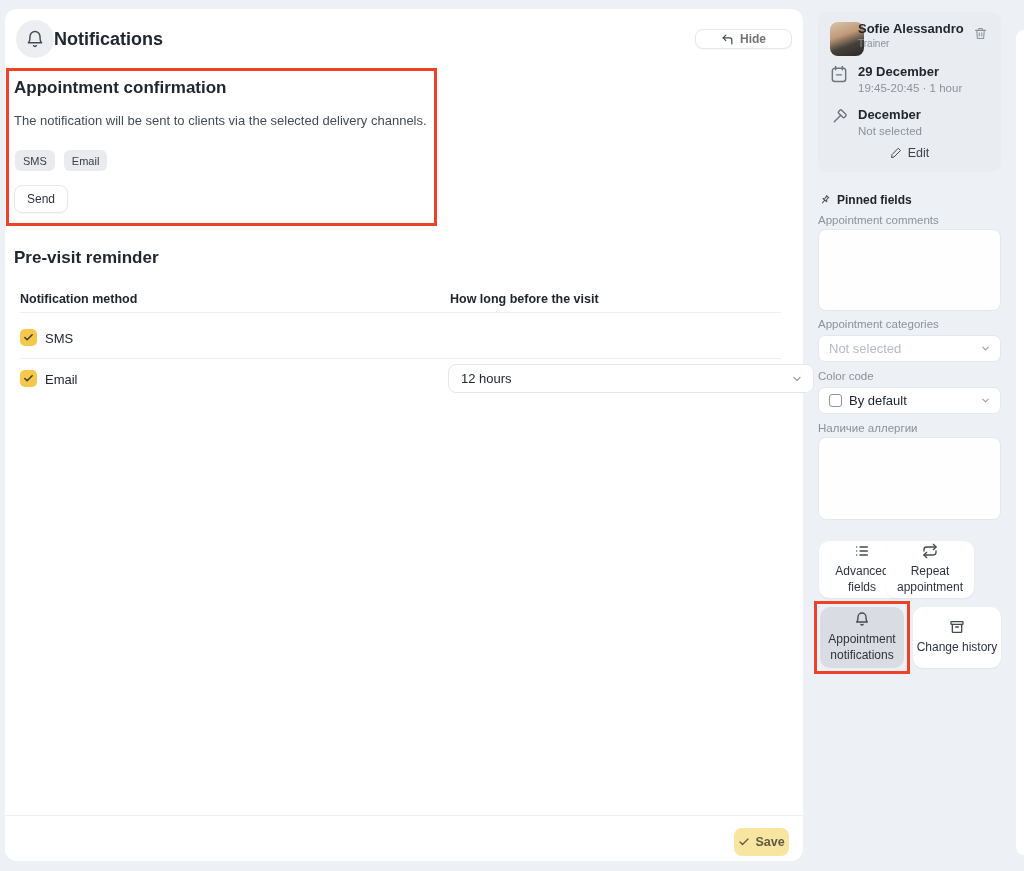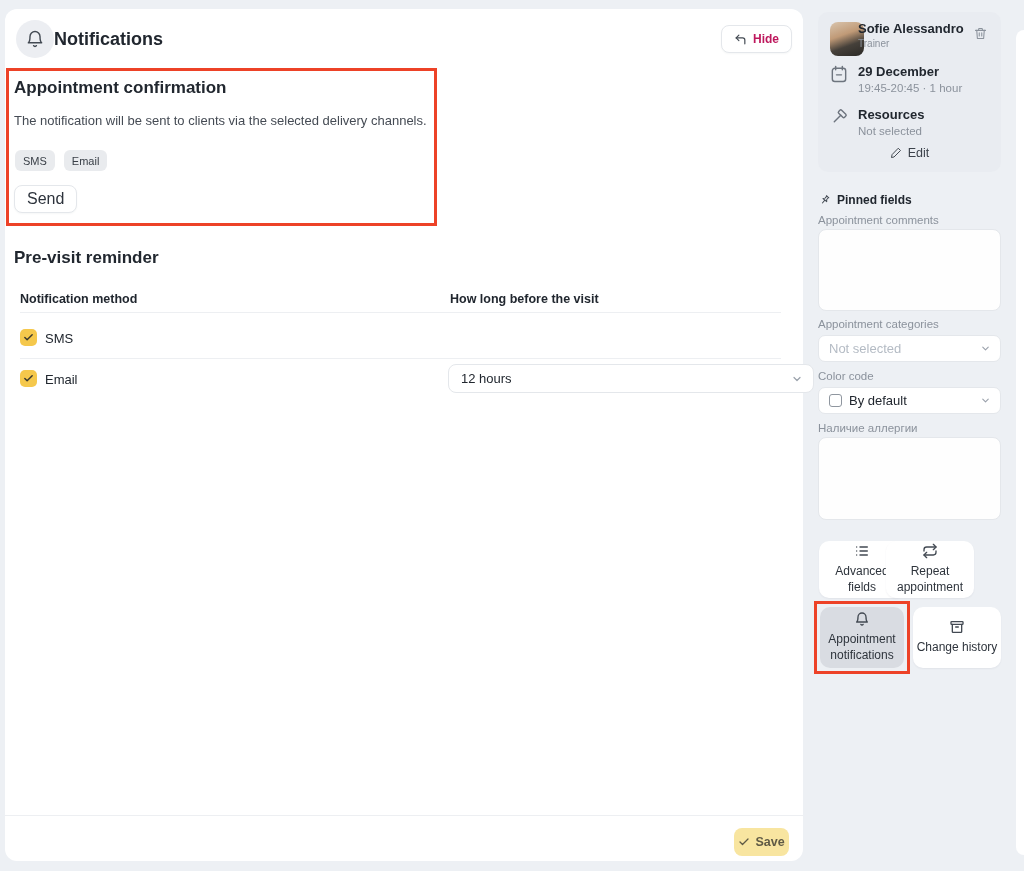--- a/index.html
+++ b/index.html
@@ -22,45 +22,45 @@
     position:absolute; left:11px; top:10px; right:11px; height:40px;
     display:flex; align-items:center;
   }
   .bell-circle {
     width:38px; height:38px; border-radius:50%;
     background:#eceef2; color:#434a53;
     display:flex; align-items:center; justify-content:center;
   }
   .panel-title { font-size:18px; font-weight:700; color:#21272f; }
   .hide-btn {
-    margin-left:auto; height:28px; padding:0 12px;
+    margin-left:auto; height:20px; padding:0 25px;
     display:flex; align-items:center; gap:6px;
     background:#fff; border:1px solid #e4e7eb; border-radius:8px;
-    font-family:inherit; font-size:12px; font-weight:600; color:#be185d;
+    font-family:inherit; font-size:12px; font-weight:600; color:#737373;
     box-shadow:0 1px 2px rgba(30,40,60,.04); cursor:pointer;
   }
 
   .annotation-box {
     position:absolute; border:3px solid #ed4227; pointer-events:none; z-index:5;
   }
   .annot-1 { left:1px; top:59px; width:431px; height:158px; }
 
   .conf-title { position:absolute; left:9px; top:69px; font-size:17px; font-weight:700; color:#21272f; }
   .conf-desc  { position:absolute; left:9px; top:104px; font-size:13px; color:#454b54; }
   .pill-row   { position:absolute; left:10px; top:141px; display:flex; gap:9px; }
   .pill {
     height:21px; padding:0 8px; display:flex; align-items:center;
     background:#e9ebee; border-radius:6px;
     font-size:11px; color:#3a4048; cursor:pointer;
   }
   .send-btn {
     position:absolute; left:9px; top:176px; height:28px; padding:8px 12px;
     display:flex; align-items:center;
     background:#fff; border:1px solid #e4e7eb; border-radius:8px;
-    font-family:inherit; font-size:16px; color:#2d333c;
+    font-family:inherit; font-size:12px; color:#2d333c;
     box-shadow:0 1px 2px rgba(30,40,60,.04); cursor:pointer;
   }
 
   .previsit-title { position:absolute; left:9px; top:239px; font-size:17px; font-weight:700; color:#21272f; }
   .th { position:absolute; font-size:12.5px; font-weight:600; color:#21272f; }
   .th-method { left:15px; top:283px; }
   .th-before { left:445px; top:283px; }
   .divider { position:absolute; height:1px; background:#edeff2; }
   .div-1 { left:15px; right:22px; top:303px; }
   .div-2 { left:15px; right:22px; top:349px; }
@@ -274,21 +274,21 @@
     <div class="p-time">19:45-20:45 · 1 hour</div>
 
     <span class="card-icon ci-res">
       <svg width="20" height="20" viewBox="0 0 24 24" fill="none" stroke="currentColor" stroke-width="1.7" stroke-linecap="round" stroke-linejoin="round">
         <g transform="rotate(45 12 12)">
             <rect x="7" y="4" width="10" height="5" rx="1.5"></rect>
             <line x1="12" y1="9" x2="12" y2="20"></line>
           </g>
       </svg>
     </span>
-    <div class="p-res">Resources</div>
+    <div class="p-res">December</div>
     <div class="p-resv">Not selected</div>
 
     <button class="edit-btn">
       <span>
         <svg width="12" height="12" viewBox="0 0 24 24" fill="none" stroke="#3c424b" stroke-width="1.9" stroke-linecap="round" stroke-linejoin="round">
             <path d="M17 3l4 4L8 20l-5 1 1-5z"></path>
           </svg>
       </span>
       <span>Edit</span>
     </button>

